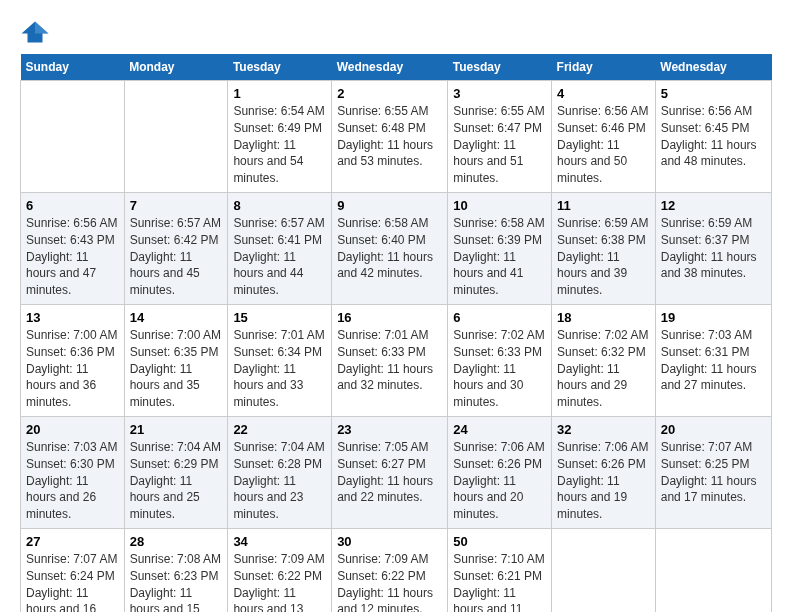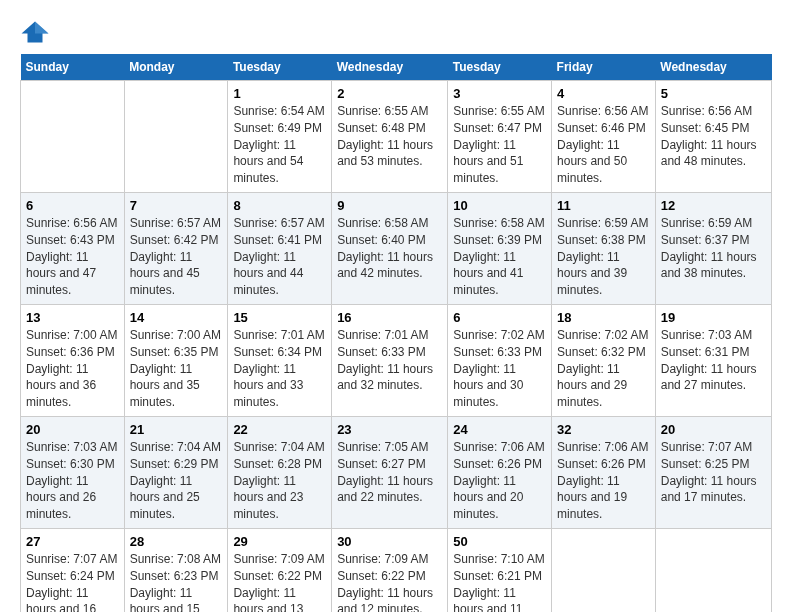--- a/index.html
+++ b/index.html
@@ -244,21 +244,21 @@
       <tr>
         <td>
           <span class="day-num">27</span>
           <div class="day-info">Sunrise: 7:07 AM<br>Sunset: 6:24 PM<br>Daylight: 11 hours and 16 minutes.</div>
         </td>
         <td>
           <span class="day-num">28</span>
           <div class="day-info">Sunrise: 7:08 AM<br>Sunset: 6:23 PM<br>Daylight: 11 hours and 15 minutes.</div>
         </td>
         <td>
-          <span class="day-num">29</span>
+          <span class="day-num">34</span>
           <div class="day-info">Sunrise: 7:09 AM<br>Sunset: 6:22 PM<br>Daylight: 11 hours and 13 minutes.</div>
         </td>
         <td>
           <span class="day-num">30</span>
           <div class="day-info">Sunrise: 7:09 AM<br>Sunset: 6:22 PM<br>Daylight: 11 hours and 12 minutes.</div>
         </td>
         <td>
           <span class="day-num">50</span>
           <div class="day-info">Sunrise: 7:10 AM<br>Sunset: 6:21 PM<br>Daylight: 11 hours and 11 minutes.</div>
         </td>

